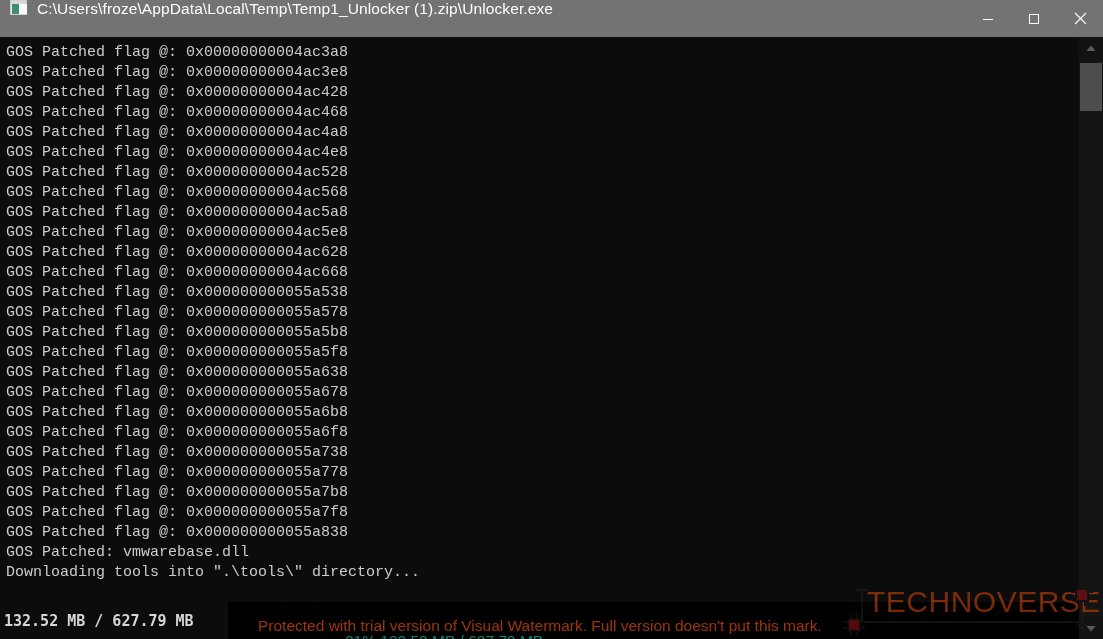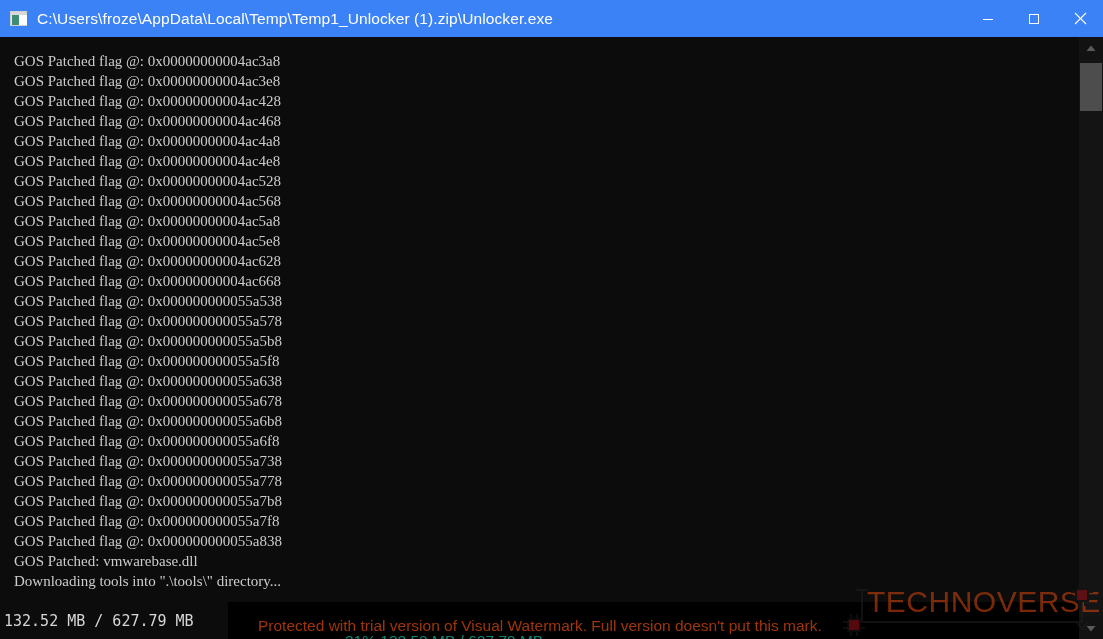--- a/index.html
+++ b/index.html
@@ -21,23 +21,23 @@
     background: #0c0c0c;
     overflow: hidden;
   }
 
   
   #titlebar {
     position: absolute;
     left: 0; top: 0;
     width: 1103px;
     height: 37px;
-    background: #3b82f6;
+    background: #737373;
     display: flex;
-    align-items: center;
+    align-items: flex-start;
     user-select: none;
   }
   #app-icon {
     width: 17px;
     height: 15px;
     margin-left: 10px;
     margin-right: 10px;
     position: relative;
     flex: 0 0 auto;
     background: #e8e8e8;
@@ -104,24 +104,24 @@
   #console {
     position: absolute;
     left: 0; top: 37px;
     width: 1079px;
     height: 565px;
     background: #0c0c0c;
     overflow: hidden;
     padding: 0;
   }
   #console-lines {
-    margin: 12px;
+    margin: 4px;
     padding: 2px 0 0 2px;
     color: #cccccc;
-    font-family: Liberation Serif, serif;
+    font-family: Liberation Mono, monospace;
     font-size: 15px;
     line-height: 20px;
     white-space: pre;
   }
   .cline {
     height: 20px;
     white-space: pre;
     color: #cccccc;
   }
 
@@ -161,20 +161,21 @@
   }
 
   
   #statusbar {
     position: absolute;
     left: 0; bottom: 0;
     width: 1079px;
     height: 37px;
     background: #000000;
     overflow: hidden;
+    font-weight: bold;
   }
   #status-progress {
     position: absolute;
     left: 0; top: 0;
     height: 37px;
     width: 228px;
     background: #0c0c0c;
   }
   #status-text {
     position: absolute;

